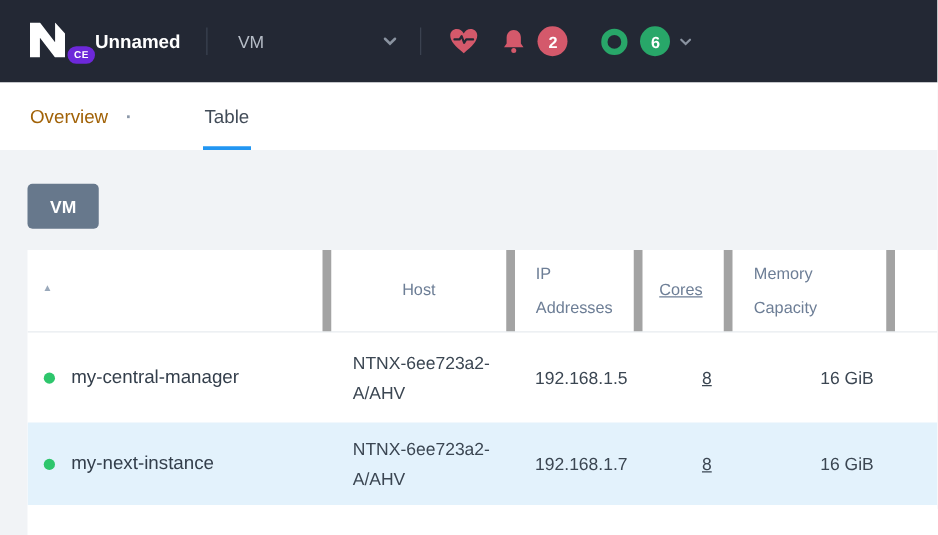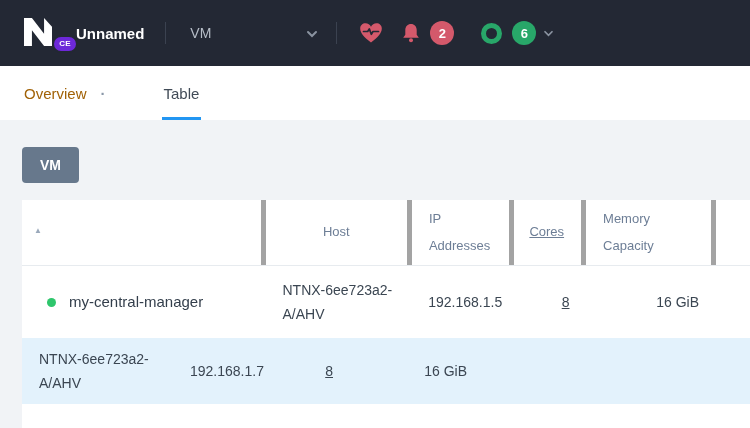--- a/index.html
+++ b/index.html
@@ -67,38 +67,38 @@
     font-family: "Liberation Sans", sans-serif;
     border: none; border-radius: 4px; cursor: pointer;
   }
   .card {
     margin-top: 17px; flex: 1; background: #ffffff;
     display: flex; flex-direction: column; overflow: hidden;
   }
   .thead { display: flex; height: 66px; border-bottom: 1px solid #e7ebef; flex: 0 0 auto; }
   .th {
     display: flex; align-items: center; padding: 0 17px;
-    font-size: 13px; color: #6d7e96; border-right: 5px solid #a3a3a3;
+    font-size: 13px; color: #6d7e96; border-right: 7px solid #a3a3a3;
     line-height: 2.05; cursor: pointer;
   }
   .th:last-child { border-right: none; cursor: default; }
   .sort-icon { font-size: 8px; color: #9aa9bb; margin-right: 9px; transform: translateY(-1px); }
   .th-name, .td-name   { width: 253px; }
   .th-host, .td-host   { width: 151px; justify-content: center; }
   .th-ip,   .td-ip     { width: 105px; }
   .th-cores,.td-cores  { width: 72px; text-decoration: underline;  }
   .th-memory,.td-memory{ width: 134px; }
   .th-extra,.td-extra  { flex: 1; }
   .th-name { padding-left: 12px; }
   .th-cores, .th-memory { justify-content: flex-end; }
 
   .row { display: flex; height: 72px; align-items: center; cursor: pointer; }
   .row.selected { background: #e3f2fc; height: 66px; }
   .td { padding: 0 17px; font-size: 14px; color: #3b4652; line-height: 1.75; }
-  .td-name { padding-left: 25px; display: flex; align-items: center; }
+  .td-name { padding-left: 13px; display: flex; align-items: center; }
   .dot {
     width: 9px; height: 9px; border-radius: 50%;
     background: #2ec66c; margin-right: 13px; flex: 0 0 auto;
   }
   .nm { font-size: 15px; color: #333e4b; }
   .td-host { overflow-wrap: break-word; }
   .td-cores, .td-memory { text-align: right; }
 </style>
 </head>
 <body>
@@ -179,20 +179,24 @@
       <span class="dot"></span>
       <span class="nm">my-central-manager</span>
     </div>
     <div class="td td-host">NTNX-6ee723a2-A/AHV</div>
     <div class="td td-ip">192.168.1.5</div>
     <div class="td td-cores">8</div>
     <div class="td td-memory">16 GiB</div>
     <div class="td td-extra"></div>
   </div>
         <div class="row selected">
+    <div class="td td-name">
+      <span class="dot"></span>
+      <span class="nm">my-next-instance</span>
+    </div>
     <div class="td td-host">NTNX-6ee723a2-A/AHV</div>
     <div class="td td-ip">192.168.1.7</div>
     <div class="td td-cores">8</div>
     <div class="td td-memory">16 GiB</div>
     <div class="td td-extra"></div>
   </div>
       </div>
   </div>
 </div>
 

